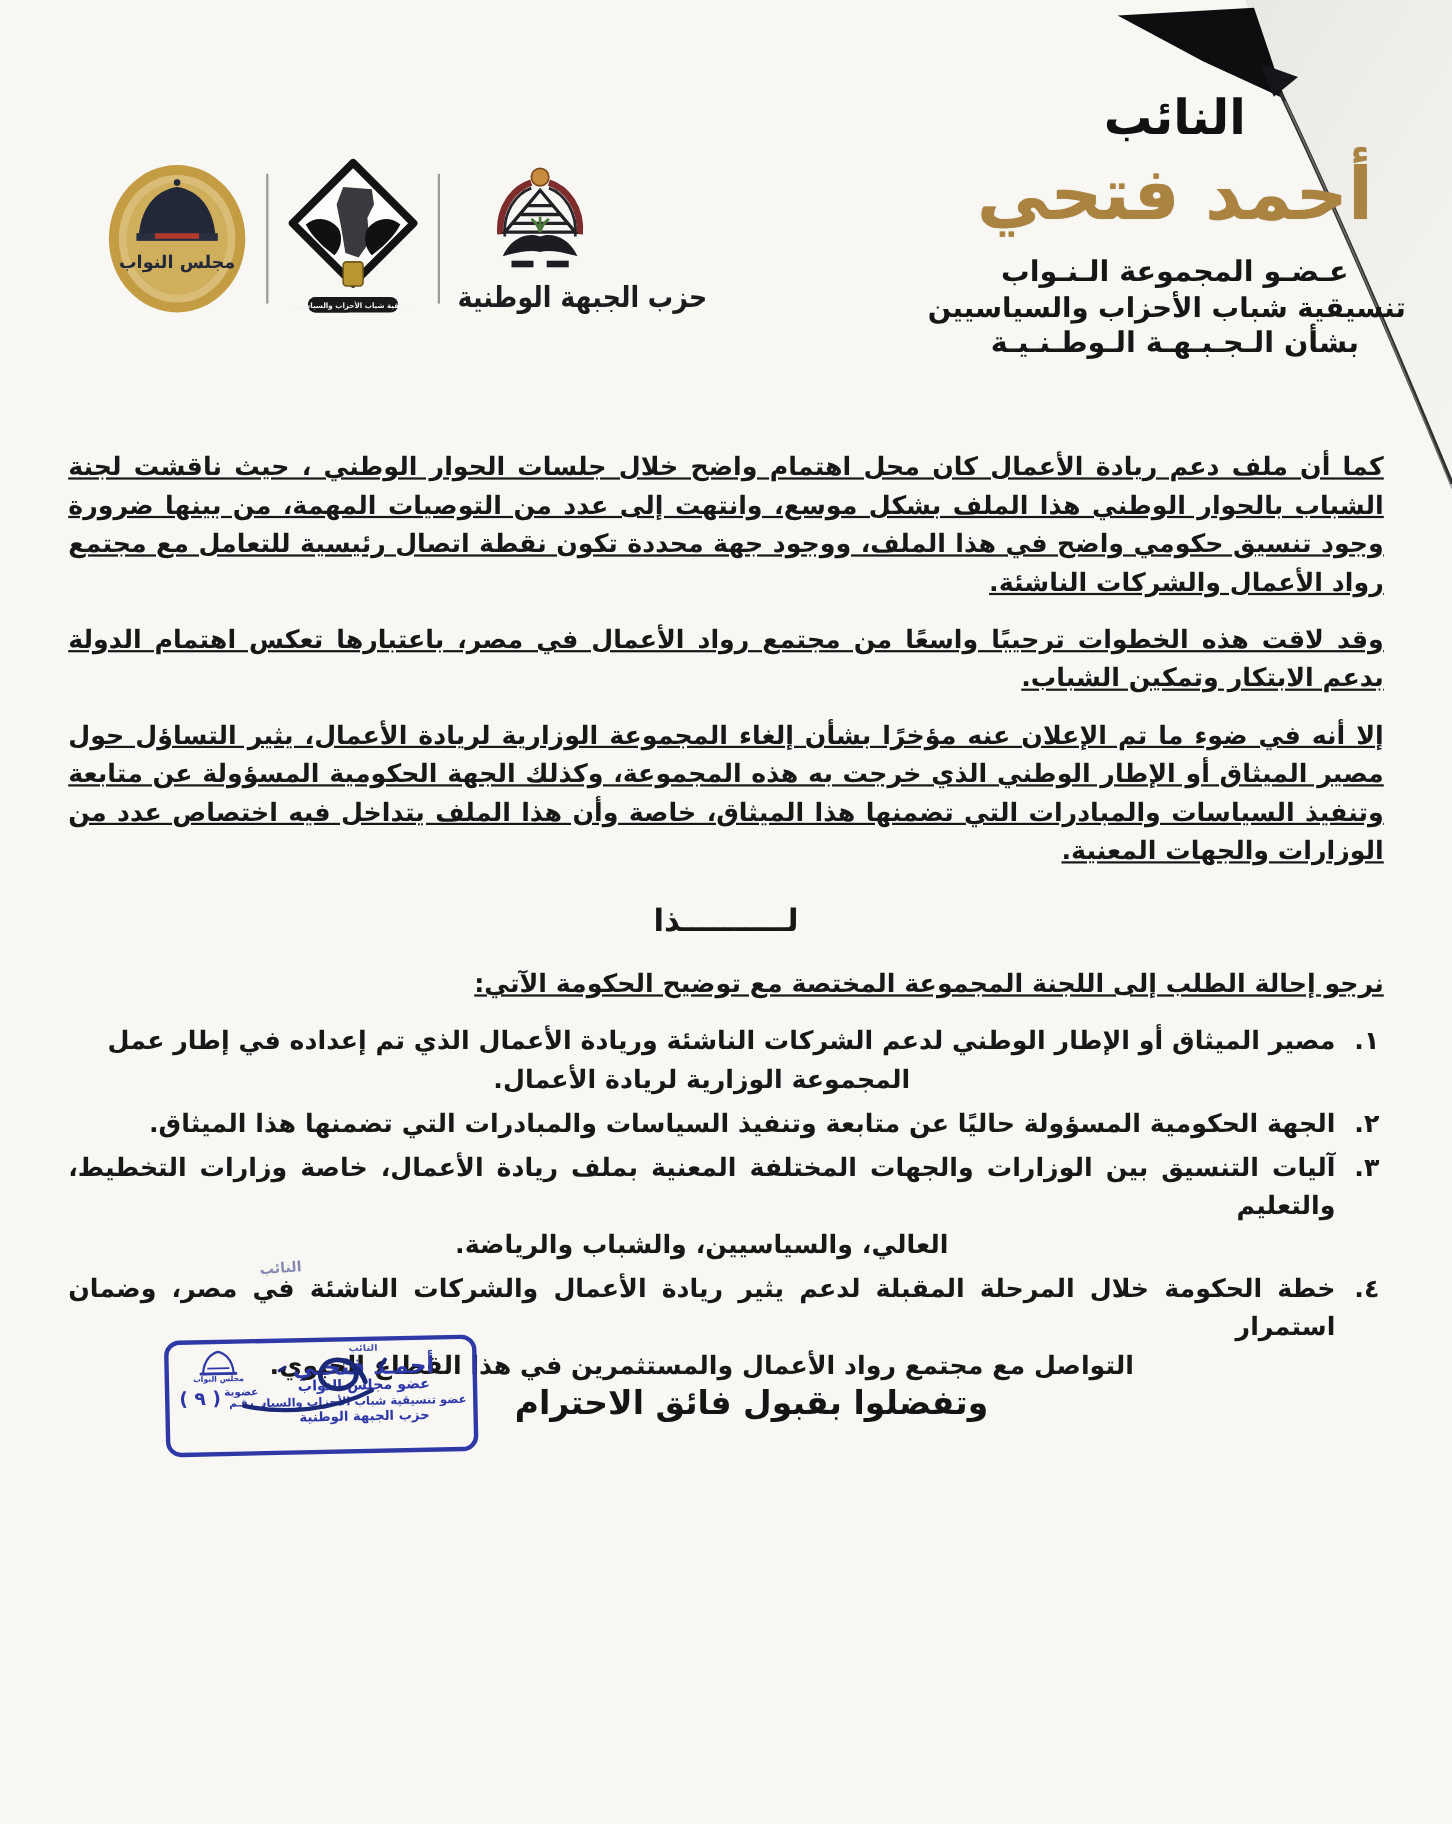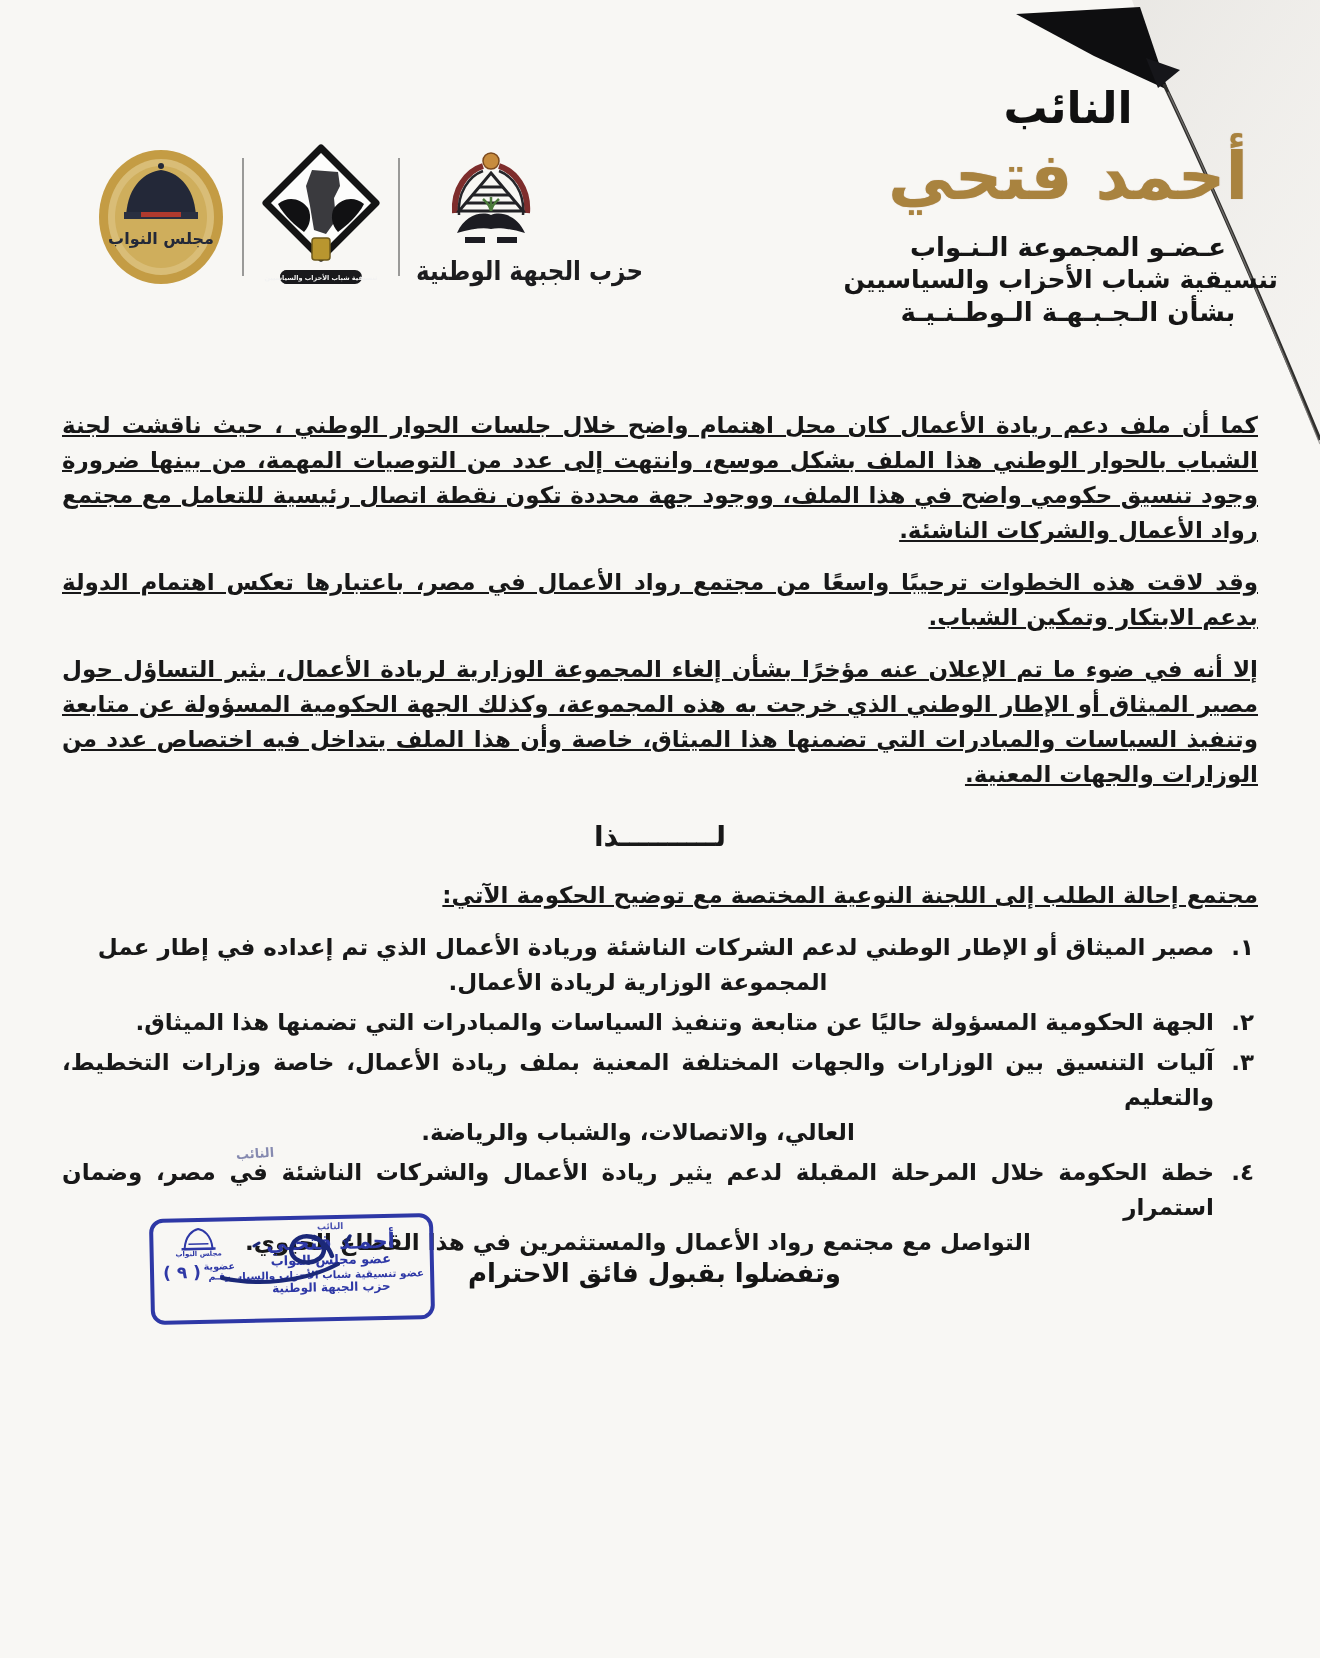--- a/index.html
+++ b/index.html
@@ -57,21 +57,21 @@
   .item{display:flex;direction:rtl;margin-bottom:5px;}
   .num{width:40px;flex:none;font-weight:bold;padding-right:4px;}
   .itxt{flex:1;}
   .l0,.l1{display:block;}
   .l0{text-align:justify;}
   .l1{text-align:center;}
   .l1:empty{display:none;}
   
   .closing{
     position:absolute;left:468px;top:1258px;z-index:2;
-    font-size:26px;font-weight:bold;direction:rtl;color:#151515;
+    font-size:30px;font-weight:bold;direction:rtl;color:#151515;
   }
   
   .stamp{
     position:absolute;left:150px;top:1216px;width:284px;height:106px;z-index:2;
     border:4px solid #2e38a6;border-radius:14px;
     transform:rotate(-1.2deg);
     display:flex;direction:rtl;align-items:stretch;
     color:#2e38a6;padding:3px 6px;box-sizing:border-box;
     background:rgba(255,255,255,0.0);
   }
@@ -173,42 +173,42 @@
     <div class="h-sub">بشأن الـجـبـهـة الـوطـنـيـة</div>
   </div>
 
   <div class="body-text">
     <p>كما أن ملف دعم ريادة الأعمال كان محل اهتمام واضح خلال جلسات الحوار الوطني ، حيث ناقشت لجنة الشباب بالحوار الوطني هذا الملف بشكل موسع، وانتهت إلى عدد من التوصيات المهمة، من بينها ضرورة وجود تنسيق حكومي واضح في هذا الملف، ووجود جهة محددة تكون نقطة اتصال رئيسية للتعامل مع مجتمع رواد الأعمال والشركات الناشئة.</p>
     <p>وقد لاقت هذه الخطوات ترحيبًا واسعًا من مجتمع رواد الأعمال في مصر، باعتبارها تعكس اهتمام الدولة بدعم الابتكار وتمكين الشباب.</p>
     <p>إلا أنه في ضوء ما تم الإعلان عنه مؤخرًا بشأن إلغاء المجموعة الوزارية لريادة الأعمال، يثير التساؤل حول مصير الميثاق أو الإطار الوطني الذي خرجت به هذه المجموعة، وكذلك الجهة الحكومية المسؤولة عن متابعة وتنفيذ السياسات والمبادرات التي تضمنها هذا الميثاق، خاصة وأن هذا الملف يتداخل فيه اختصاص عدد من الوزارات والجهات المعنية.</p>
 
     <div class="so">لــــــــــذا</div>
 
-    <p class="request">مجتمع إحالة الطلب إلى اللجنة النوعية المختصة مع توضيح الحكومة الآتي:</p>
+    <p class="request">نرجو إحالة الطلب إلى اللجنة المجموعة المختصة مع توضيح الحكومة الآتي:</p>
 
     <div class="list">
       <div class="item">
         <span class="num">١.</span>
         <span class="itxt">
           <span class="l0">مصير الميثاق أو الإطار الوطني لدعم الشركات الناشئة وريادة الأعمال الذي تم إعداده في إطار عمل</span>
           <span class="l1">المجموعة الوزارية لريادة الأعمال.</span>
         </span>
       </div>
       <div class="item">
         <span class="num">٢.</span>
         <span class="itxt">
           <span class="l0">الجهة الحكومية المسؤولة حاليًا عن متابعة وتنفيذ السياسات والمبادرات التي تضمنها هذا الميثاق.</span>
 
         </span>
       </div>
       <div class="item">
         <span class="num">٣.</span>
         <span class="itxt">
           <span class="l0">آليات التنسيق بين الوزارات والجهات المختلفة المعنية بملف ريادة الأعمال، خاصة وزارات التخطيط، والتعليم</span>
-          <span class="l1">العالي، والاتصالات، والشباب والرياضة.</span>
+          <span class="l1">العالي، والسياسيين، والشباب والرياضة.</span>
         </span>
       </div>
       <div class="item">
         <span class="num">٤.</span>
         <span class="itxt">
           <span class="l0">خطة الحكومة خلال المرحلة المقبلة لدعم يثير ريادة الأعمال والشركات الناشئة في مصر، وضمان استمرار</span>
           <span class="l1">التواصل مع مجتمع رواد الأعمال والمستثمرين في هذا القطاع الحيوي.</span>
         </span>
       </div>
     </div>

